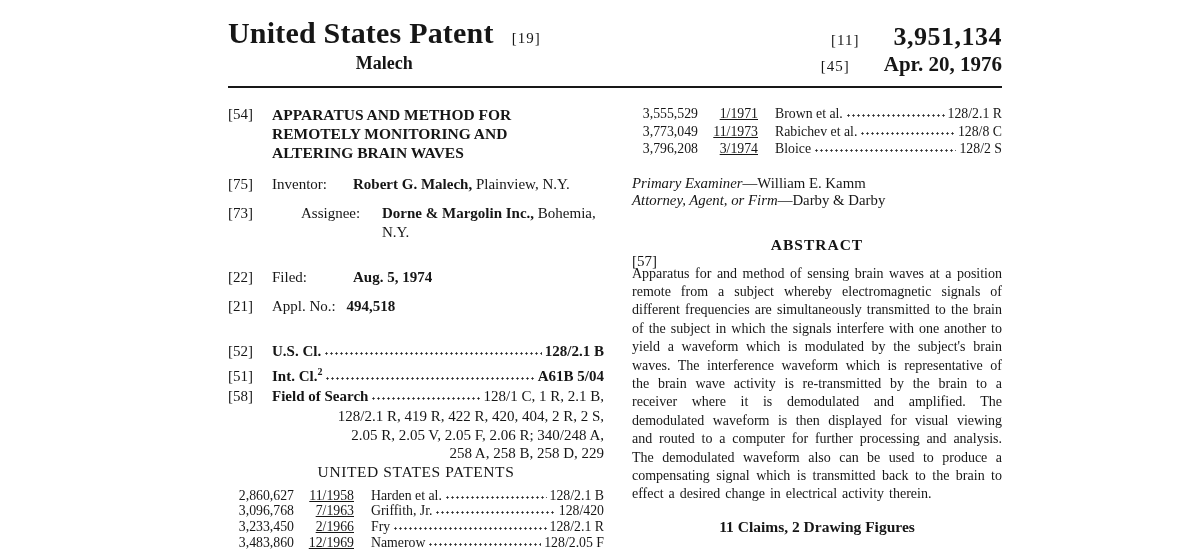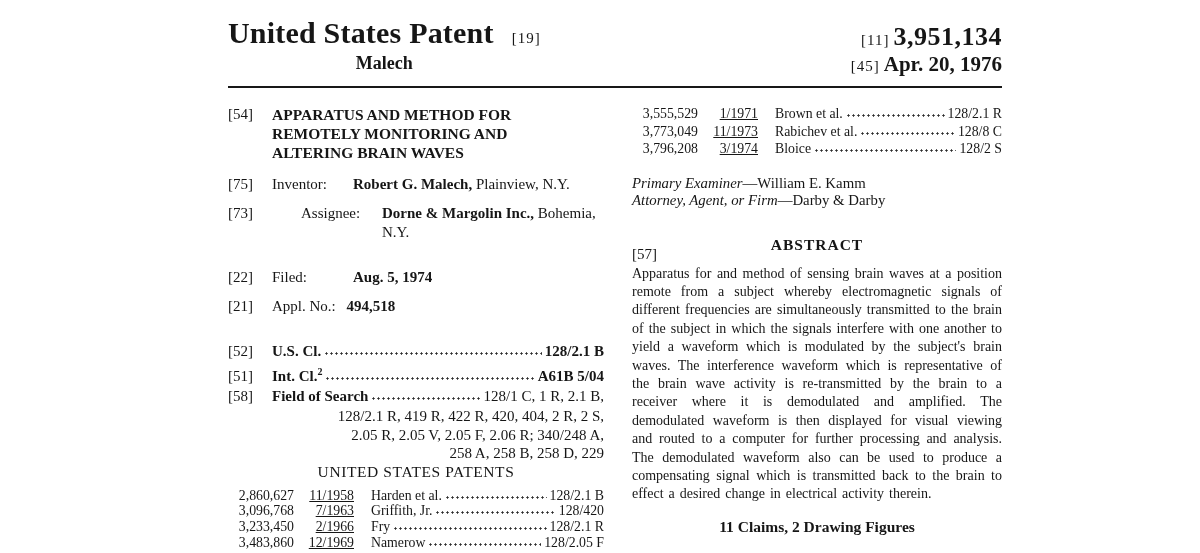--- a/index.html
+++ b/index.html
@@ -22,21 +22,21 @@
   .hdr { display: flex; justify-content: space-between; align-items: flex-start; }
   .hdr-left .title-row { display: flex; align-items: baseline; gap: 18px; }
   .patent-title {
     font-size: 30px;
     font-weight: bold;
     letter-spacing: 0.2px;
   }
   .code-sm { font-size: 15px; letter-spacing: 1px; }
   .surname { font-size: 18px; font-weight: bold; margin-top: 3px; text-align: center; }
   .hdr-right { text-align: right; padding-top: 6px; }
-  .hdr-right .row { display: flex; justify-content: flex-end; align-items: baseline; gap: 4px; }
+  .hdr-right .row { display: flex; justify-content: flex-end; align-items: baseline; gap: 34px; }
   .patent-number { font-size: 26px; font-weight: bold; letter-spacing: 0.5px; }
   .patent-date { font-size: 21px; font-weight: bold; }
 
   .rule { border-top: 2.5px solid #181818; margin-top: 9px; }
 
   
   .cols { display: flex; gap: 28px; margin-top: 17px; }
   .col-l { width: 376px; flex: none; }
   .col-r { flex: 1; }
 
@@ -74,21 +74,21 @@
 
   .cite { display: flex; align-items: baseline; font-size: 13.8px; line-height: 15.8px; }
   .cite .num { width: 66px; flex: none; text-align: right; }
   .cite .date { width: 60px; flex: none; text-align: right; text-decoration: underline; }
   .cite .name { margin-left: 17px; white-space: nowrap; }
 
   .people { margin-top: 17px; font-size: 14.8px; line-height: 17.5px; }
   .people .it { font-style: italic; }
 
   .abs-head { position: relative; text-align: center; margin-top: 26px; margin-bottom: 11px; }
-  .abs-head .code { position: absolute; left: 0; top: 10px; font-size: 15px; }
+  .abs-head .code { position: absolute; left: 0; top: 17px; font-size: 15px; }
   .abs-title { font-weight: bold; font-size: 15.5px; letter-spacing: 1px; }
 
   .abs-text {
     font-size: 14px;
     line-height: 18.4px;
     text-align: justify;
     word-spacing: 1.5px;
   }
 
   .claims { text-align: center; font-weight: bold; font-size: 15.5px; margin-top: 14px; }

